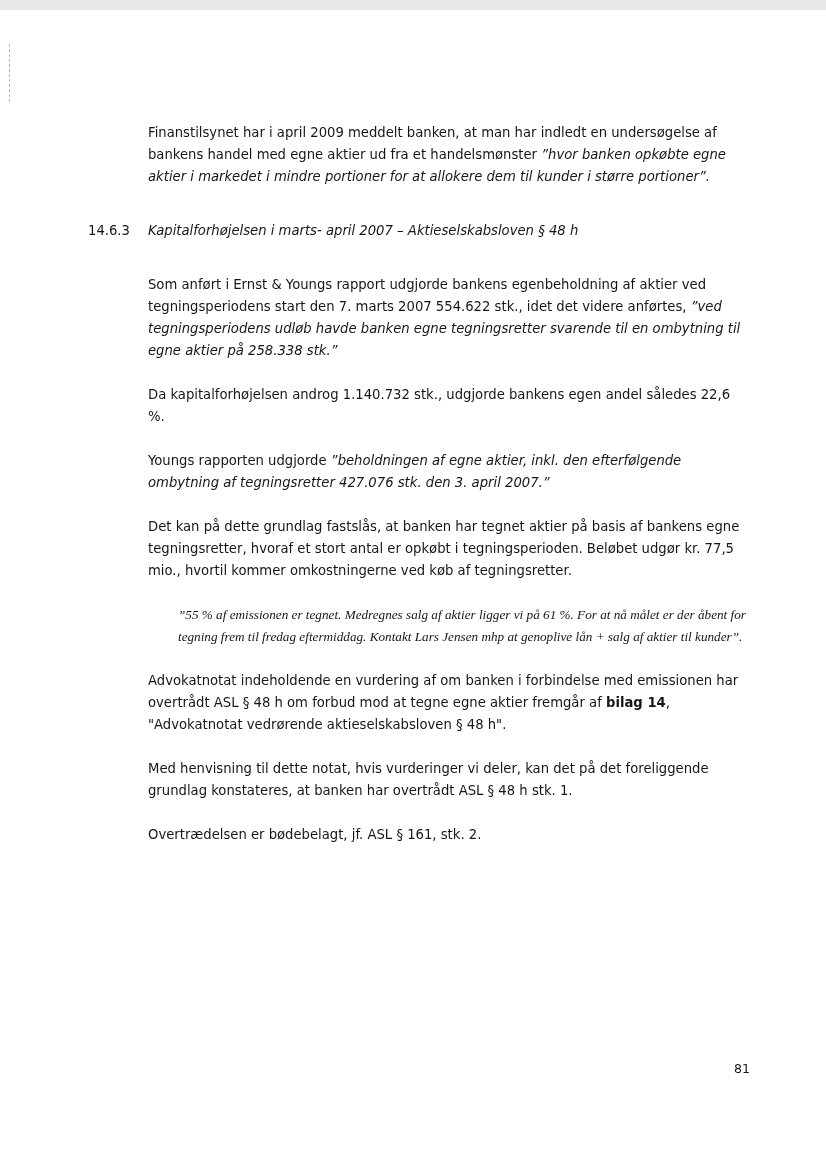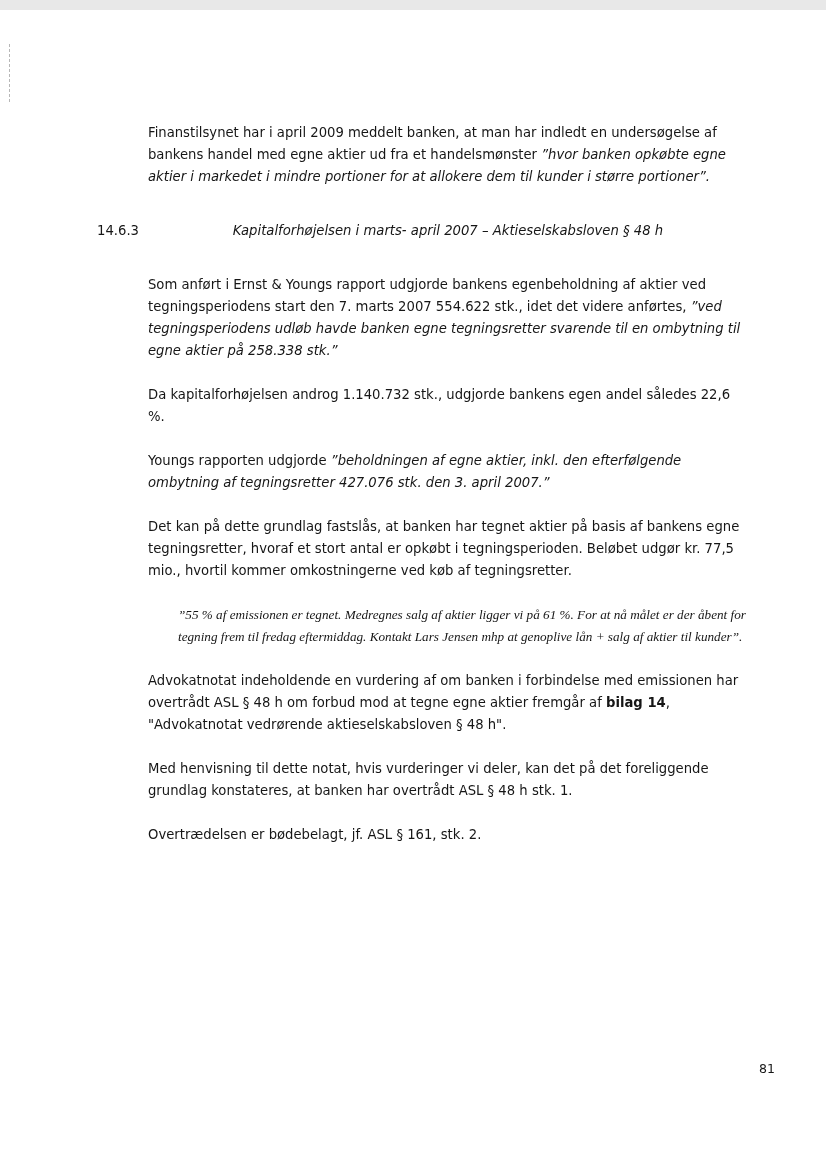--- a/index.html
+++ b/index.html
@@ -31,34 +31,33 @@
     line-height: 22px;
     text-align: left;
   }
   .para { margin: 0 0 22px 0; }
   .it { font-style: italic; }
   .bd { font-weight: bold; }
   .heading {
     display: flex;
     margin: 32px 0 32px -60px;
     line-height: 22px;
-    text-align: center;
   }
   .h-num {
     width: 60px;
     flex: 0 0 60px;
   }
   .h-title { flex: 1; }
   .blockquote {
     margin: 0 0 22px 30px;
     font-family: Liberation Serif, serif;
   }
   .page-number {
     position: absolute;
-    right: 51px;
+    right: 76px;
     top: 1050px;
     font-size: 12.5px;
     line-height: 18px;
   }
 </style>
 </head>
 <body>
 
 <div class="page">
 

